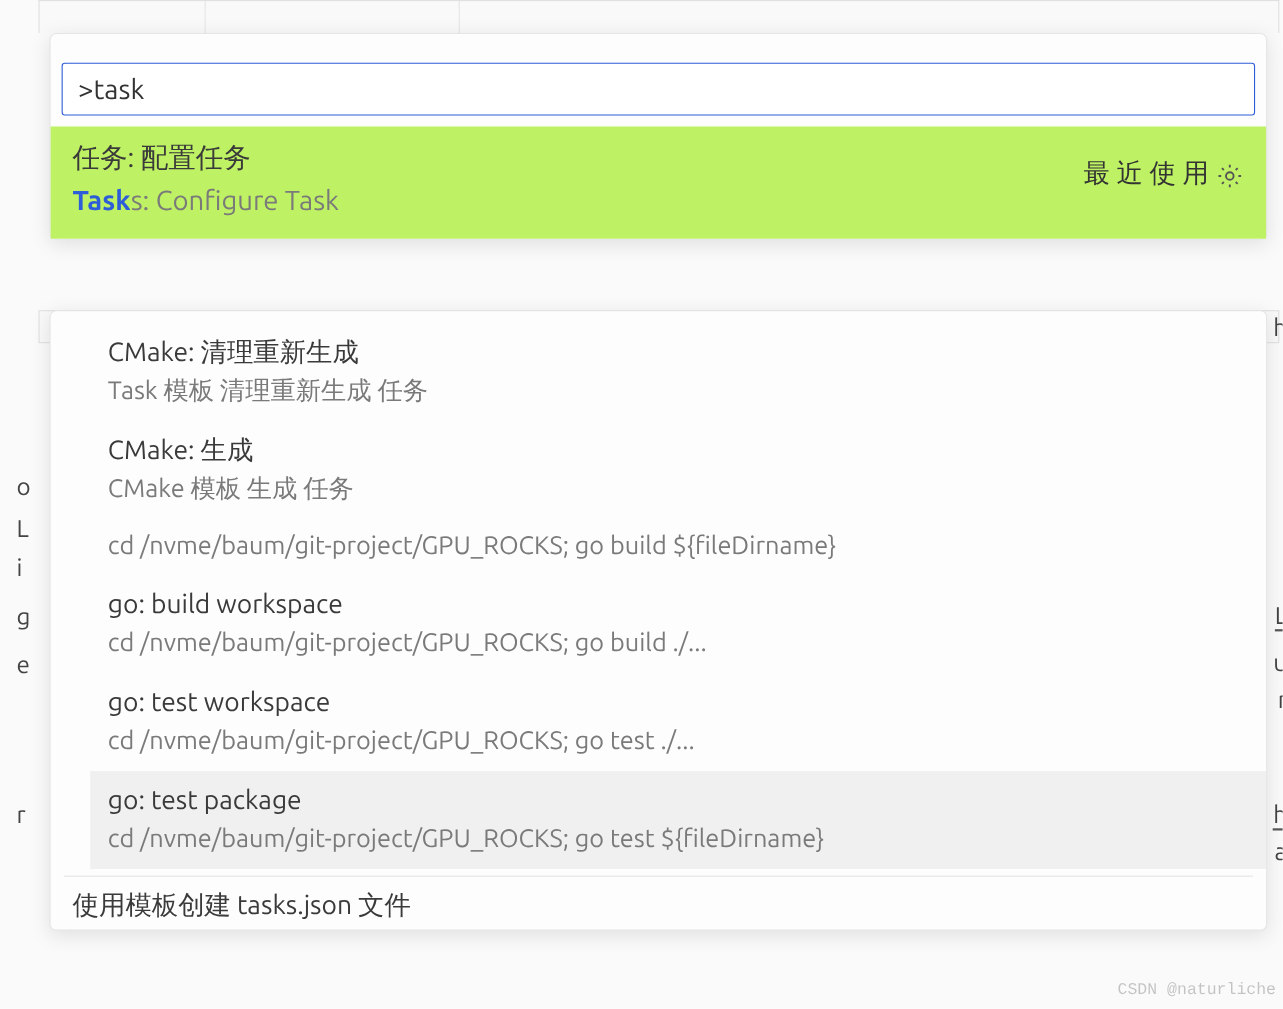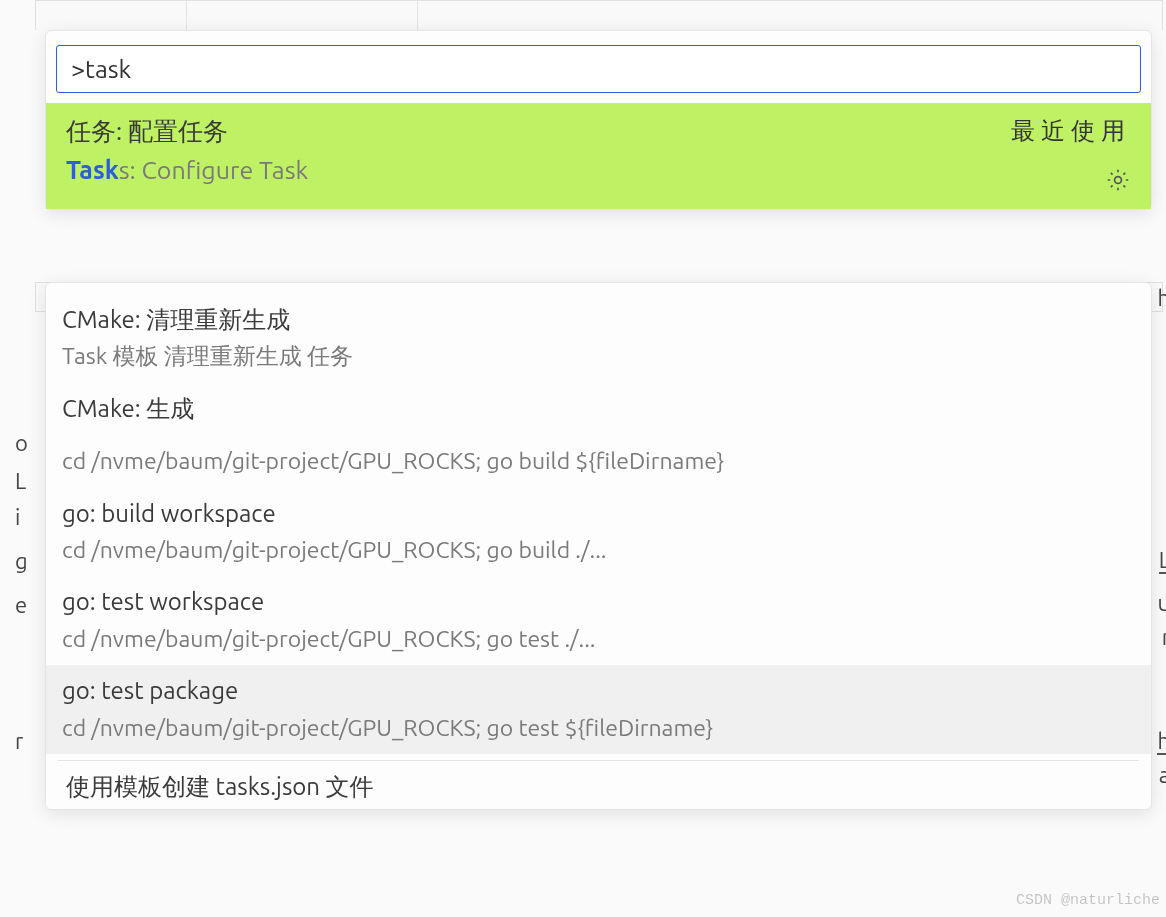--- a/index.html
+++ b/index.html
@@ -46,21 +46,21 @@
       top: 30px;
       padding: 10px 0 0 0;
     }
     .palette-2 {
       top: 282px;
       padding: 10px 0 0 0;
     }
     .search-input {
       display: block;
       width: calc(100% - 20px);
-      margin: 4px 10px 10px 10px;
+      margin: 16px 10px 10px 10px;
       height: 48px;
       border: 1.5px solid #2d5dd8;
       border-radius: 3px;
       background: #ffffff;
       padding: 0 14px;
       font-size: 25px;
       color: #333;
       outline: none;
       font-family: inherit;
     }
@@ -115,20 +115,21 @@
       color: #555;
       display: block;
       margin-top: 20px;
     }
     .list {
       border-top: 1px solid transparent;
     }
     .list-item {
       padding: 7px 20px 9px 16px;
       cursor: pointer;
+      margin-left: 36px;
     }
     .list-item.hover {
       background: #f0f0f0;
     }
     .list-item .item-title {
       font-size: 24px;
       color: #3a3a3a;
       line-height: 1.55;
     }
     .list-item .item-desc {
@@ -215,39 +216,40 @@
 <div class="palette palette-1">
   <input class="search-input" type="text" value="&gt;task" style="">
   <div class="result-row highlighted">
     <div class="result-text">
       <div class="title-line">任务: 配置任务</div>
       <div class="sub-line">
         <span class="highlight-match">Task</span><span class="normal-match">s: Configure Task</span>
       </div>
     </div>
     <div class="right-col">
-      <div style="display:flex;flex-direction:column;align-items:flex-end;">
+      <div style="display:flex;flex-direction:row;align-items:flex-end;">
         <span class="recent-label">最近使用</span>
         <svg class="gear-icon" viewBox="0 0 24 24" fill="none" stroke="currentColor" stroke-width="1.6">
           <circle cx="12" cy="12" r="3.2"></circle>
           <path d="M12 2.5v2.3M12 19.2v2.3M21.5 12h-2.3M4.8 12H2.5M18.6 5.4l-1.6 1.6M7 17l-1.6 1.6M18.6 18.6L17 17M7 7 5.4 5.4"></path>
         </svg>
       </div>
     </div>
   </div>
 </div>
 
 <div class="palette palette-2">
   <div class="list" id="task-list">
       <div class="list-item">
         <div class="item-title">CMake: 清理重新生成</div>
         <div class="item-desc">Task 模板 清理重新生成 任务</div>
       </div>
       <div class="list-item">
         <div class="item-title">CMake: 生成</div>
+        <div class="item-desc">CMake 模板 生成 任务</div>
       </div>
       <div class="list-item">
         <div class="item-desc">cd /nvme/baum/git-project/GPU_ROCKS; go build ${fileDirname}</div>
       </div>
       <div class="list-item">
         <div class="item-title">go: build workspace</div>
         <div class="item-desc">cd /nvme/baum/git-project/GPU_ROCKS; go build ./...</div>
       </div>
       <div class="list-item">
         <div class="item-title">go: test workspace</div>

